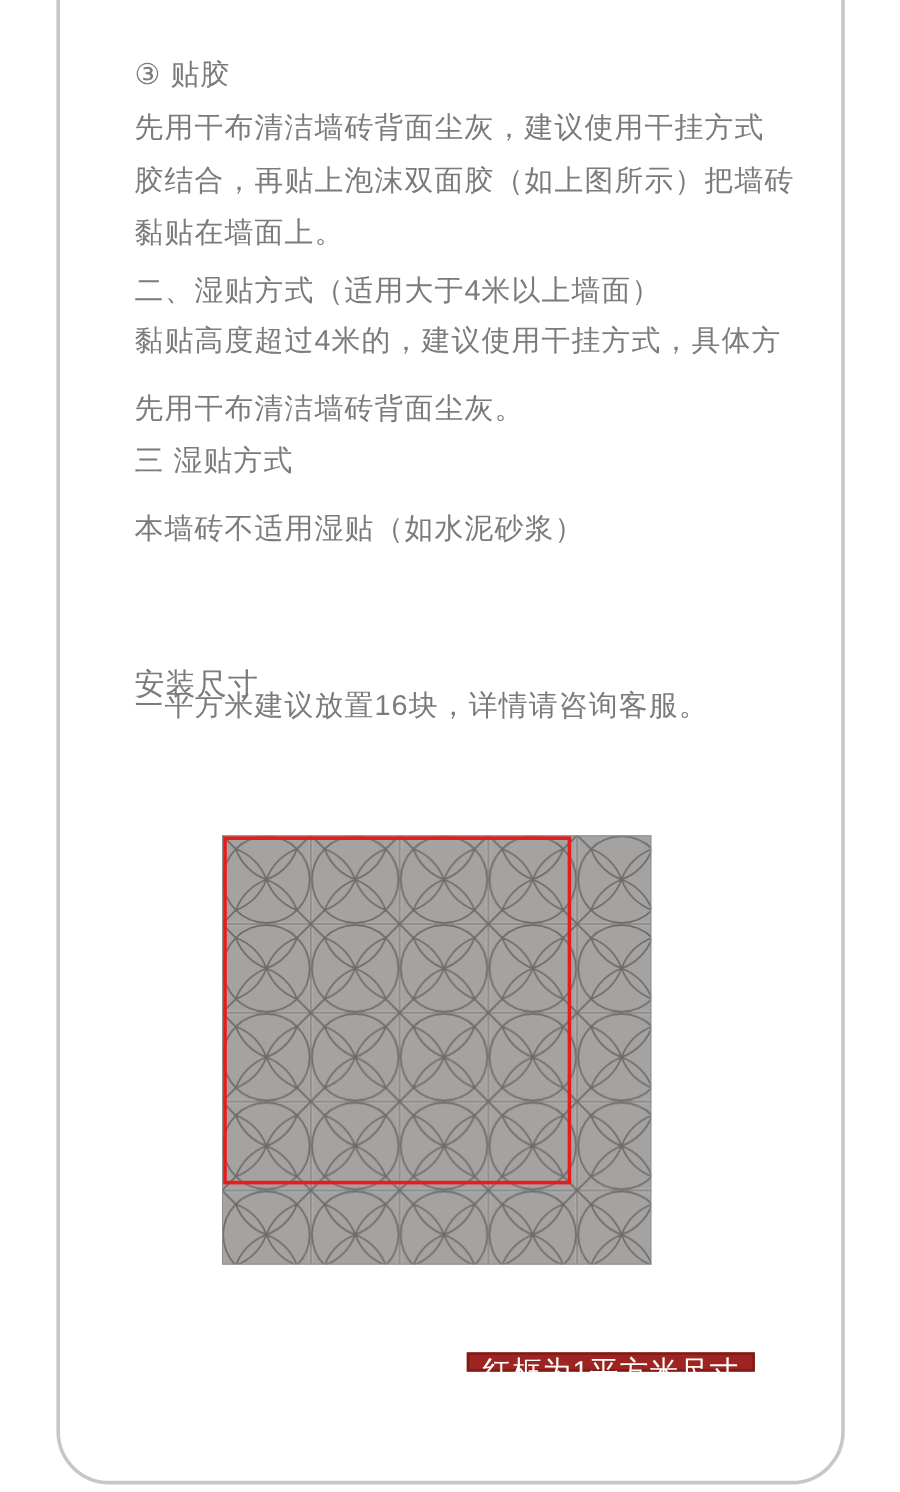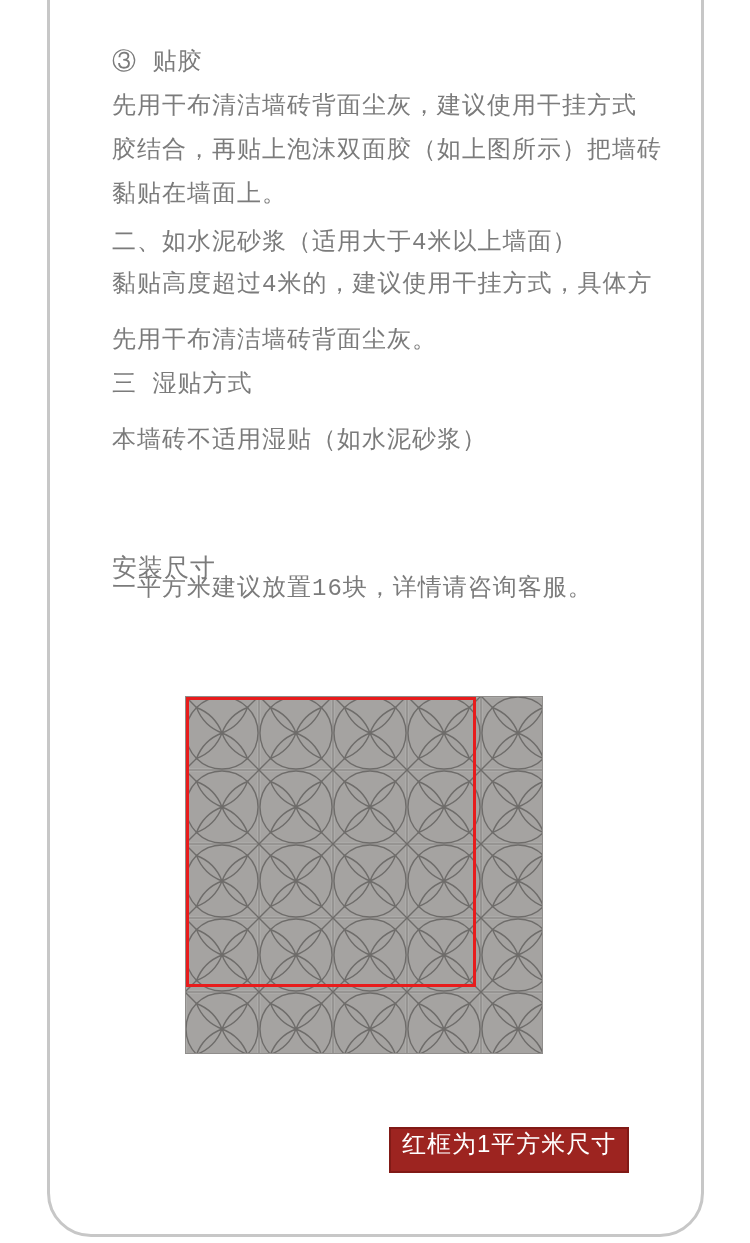--- a/index.html
+++ b/index.html
@@ -31,40 +31,39 @@
     background:#ffffff;
   }
   .txt{
     position:absolute;
     left:112px;
     color:var(--text);
     font-size:24px;
     letter-spacing:1px;
     line-height:30px;
     white-space:nowrap;
-    font-family:Liberation Mono, monospace;
   }
   .heading{font-size:24px;}
   .size-heading{font-size:25px;text-align:center;}
   .figure{
     position:absolute;
     left:185px;top:696px;
     width:358px;height:358px;
   }
   .figure svg{display:block;}
   .red-frame{
     position:absolute;
     left:1px;top:1px;
     width:290px;height:290px;
     border:3px solid var(--red-frame);
   }
   .caption{
     position:absolute;
     left:389px;top:1127px;
-    height:46px;
+    height:16px;
     min-width:210px;
     padding:0 11px;
     background:var(--caption-bg);
     border:2px solid var(--caption-border);
     color:var(--caption-text);
     font-size:24px;
     letter-spacing:1px;
     line-height:30px;
     text-align:right;
     white-space:nowrap;
@@ -74,21 +73,21 @@
 <body>
 
 <div class="page">
   <div class="card"></div>
 
   <div class="txt heading" style="top:48px">③ 贴胶</div>
   <div class="txt" style="top:92px">先用干布清洁墙砖背面尘灰，建议使用干挂方式</div>
   <div class="txt" style="top:180px">黏贴在墙面上。</div>
   <div class="txt" style="top:136px">胶结合，再贴上泡沫双面胶（如上图所示）把墙砖</div>
 
-  <div class="txt heading" style="top:228px">二、如水泥砂浆（适用大于4米以上墙面）</div>
+  <div class="txt heading" style="top:228px">二、湿贴方式（适用大于4米以上墙面）</div>
   <div class="txt" style="top:270px">黏贴高度超过4米的，建议使用干挂方式，具体方</div>
   <div class="txt" style="top:326px">先用干布清洁墙砖背面尘灰。</div>
 
   <div class="txt" style="top:426px">本墙砖不适用湿贴（如水泥砂浆）</div>
   <div class="txt heading" style="top:370px">三 湿贴方式</div>
 
   <div class="txt size-heading" style="top:555px">安装尺寸</div>
   <div class="txt" style="top:574px">一平方米建议放置16块，详情请咨询客服。</div>
 
   <div class="figure">

